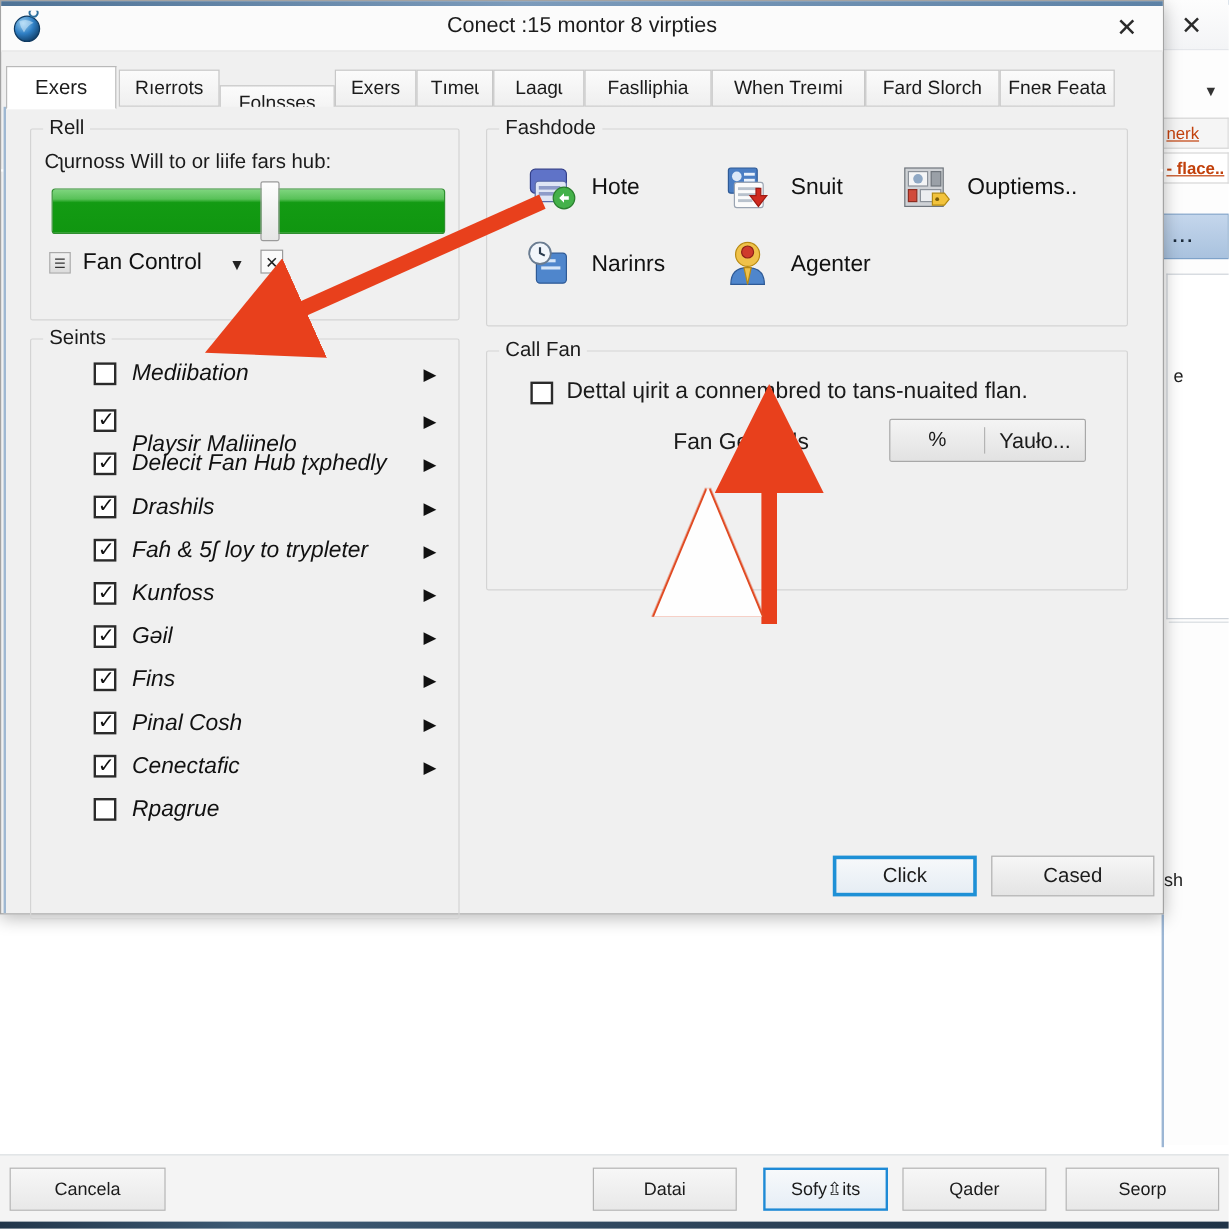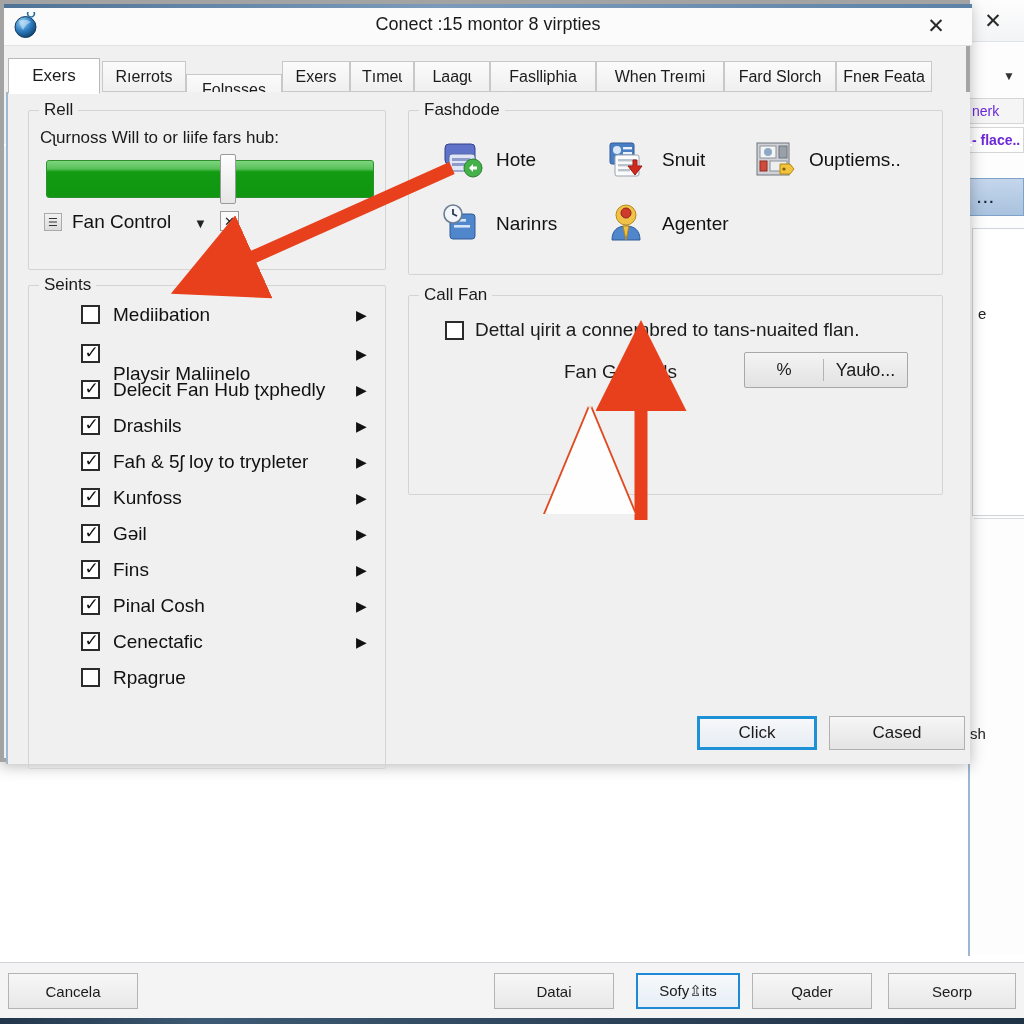--- a/index.html
+++ b/index.html
@@ -39,21 +39,21 @@
     background: #fdfdfd;
   }
   .bg-chevron {
     position: absolute; left: 1000px; top: 68px; width: 18px; height: 16px;
     font-size: 12px; color: #333; text-align:center; line-height: 16px;
   }
   .bg-tabstub {
     position: absolute; left: 968px; width: 56px; height: 26px;
     background: #f5f5f5; border: 1px solid #d6d6d6; border-left: none;
     font-size: 14px; display:flex; align-items:center; padding-left:4px;
-    color:#6d28d9; overflow:hidden; white-space:nowrap;
+    color:#c2410c; overflow:hidden; white-space:nowrap;text-decoration:underline;
   }
   .bg-tabstub.t1 { top: 98px; }
   .bg-tabstub.t2 { top: 127px; background:#ffffff; font-weight:bold; }
   .bg-listsel {
     position:absolute; left: 968px; top: 178px; width: 56px; height: 38px;
     background: linear-gradient(#c4d6ec,#a9c2de);
     border: 1px solid #7ea2c9;
     color:#1b2a3a; font-size:15px; font-weight:bold;
     display:flex; align-items:center; padding-left:8px; letter-spacing:2px;
   }
@@ -97,21 +97,21 @@
   }
   .bg-bottom-edge {
     position:absolute; left:0; top: 1018px; width:1024px; height:6px;
     background: linear-gradient(90deg,#22364a,#3d5a74 20%,#2c4258 60%,#1f3347);
   }
 
   
   .dialog {
     position: absolute; left: 0; top: 0; width: 970px; height: 762px;
     background: #f0f0f0;
-    border: 4px solid #a3a3a3;
+    border: 1px solid #a3a3a3;
     box-shadow: 0 4px 14px rgba(0,0,0,.28);
   }
   .dlg-topaccent {
     position:absolute; left:0; top:0; width:968px; height:4px;
     background: linear-gradient(90deg,#4f7396,#7c9bbb 45%, #5d82a6);
   }
   .dlg-titlebar {
     position:absolute; left:0; top:4px; width:968px; height:38px;
     background: #fbfbfb; border-bottom: 1px solid #e2e2e2;
   }
@@ -207,21 +207,21 @@
   }
   .cb-box {
     position:absolute; left: 52px; width: 19px; height: 19px;
     background:#fff; border: 2px solid #2b2b2b;
   }
   .cb-check {
     position:absolute; left: 54px; width: 17px; height: 17px;
     color:#111; font-size: 17px; line-height: 15px; text-align:center;
   }
   .cb-label {
-    position:absolute; left: 84px; font-size: 19px; color:#111; white-space:nowrap;
+    position:absolute; left: 84px; font-size: 19px; color:#111; white-space:nowrap;font-style:italic;
   }
   .cb-arrow {
     position:absolute; left: 327px; font-size: 14px; color:#111;
   }
 
   
   .icon-item { position:absolute; display:flex; align-items:center; }
   .icon-shape { width: 44px; height: 40px; position:relative; }
   .icon-caption { margin-left: 12px; font-size: 19px; color:#111; white-space:nowrap; }
 

